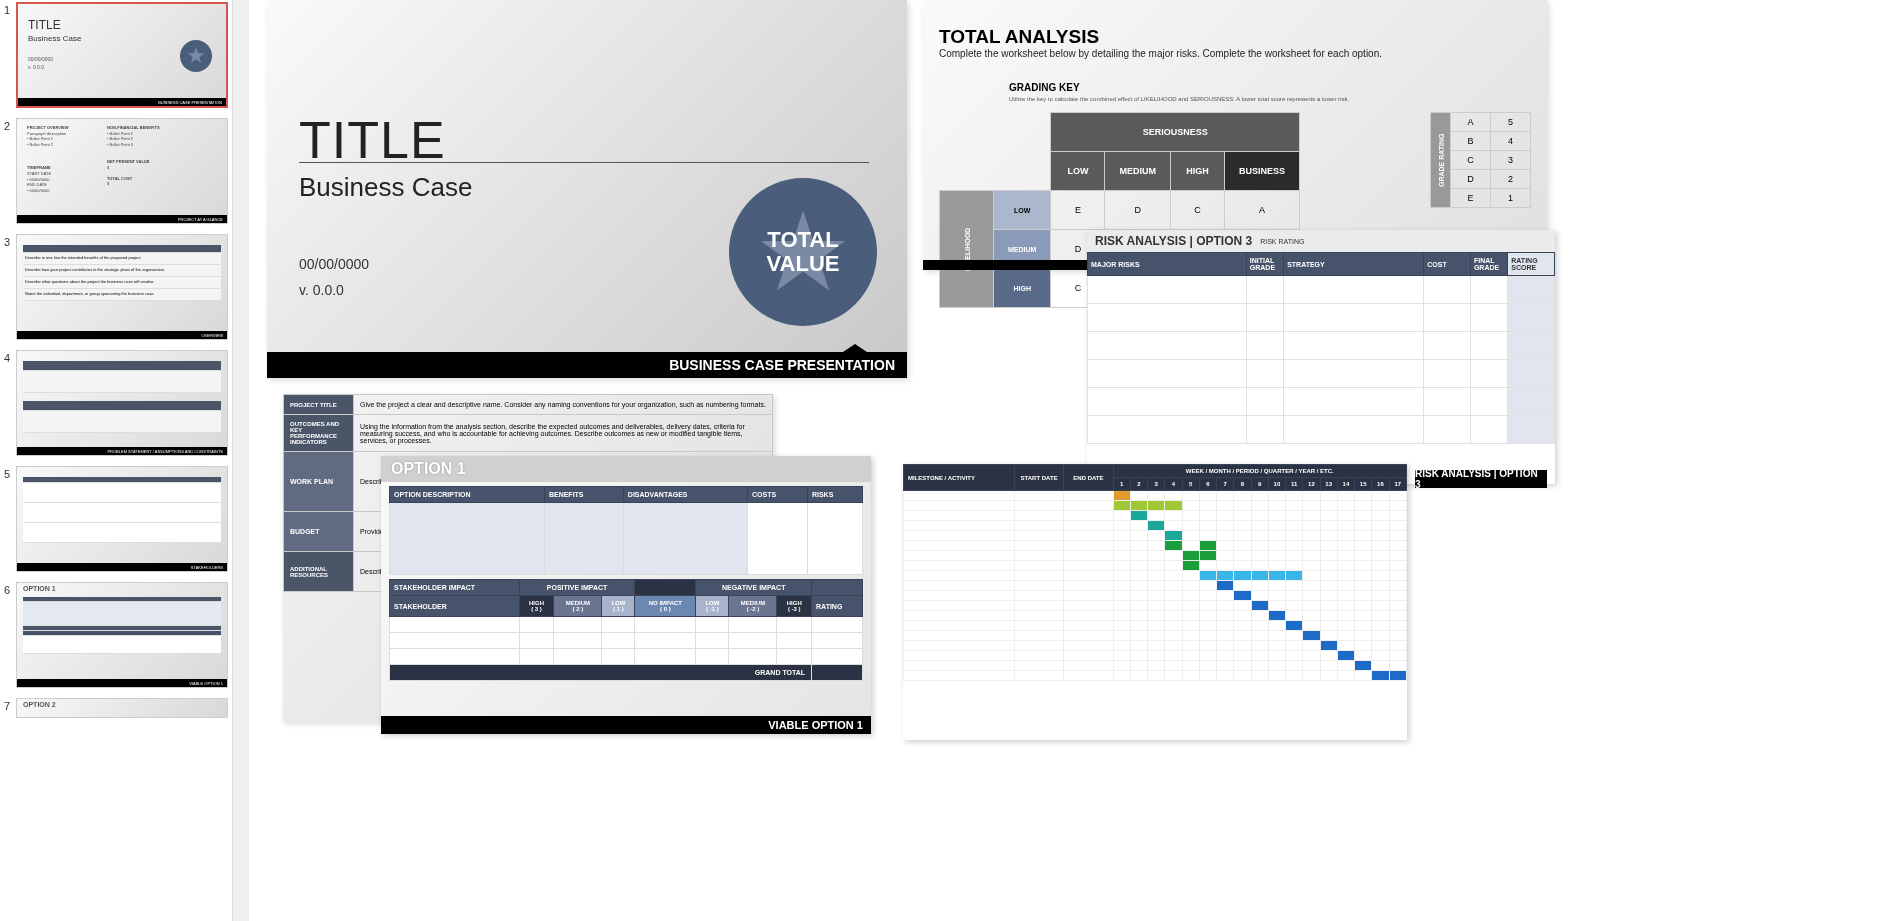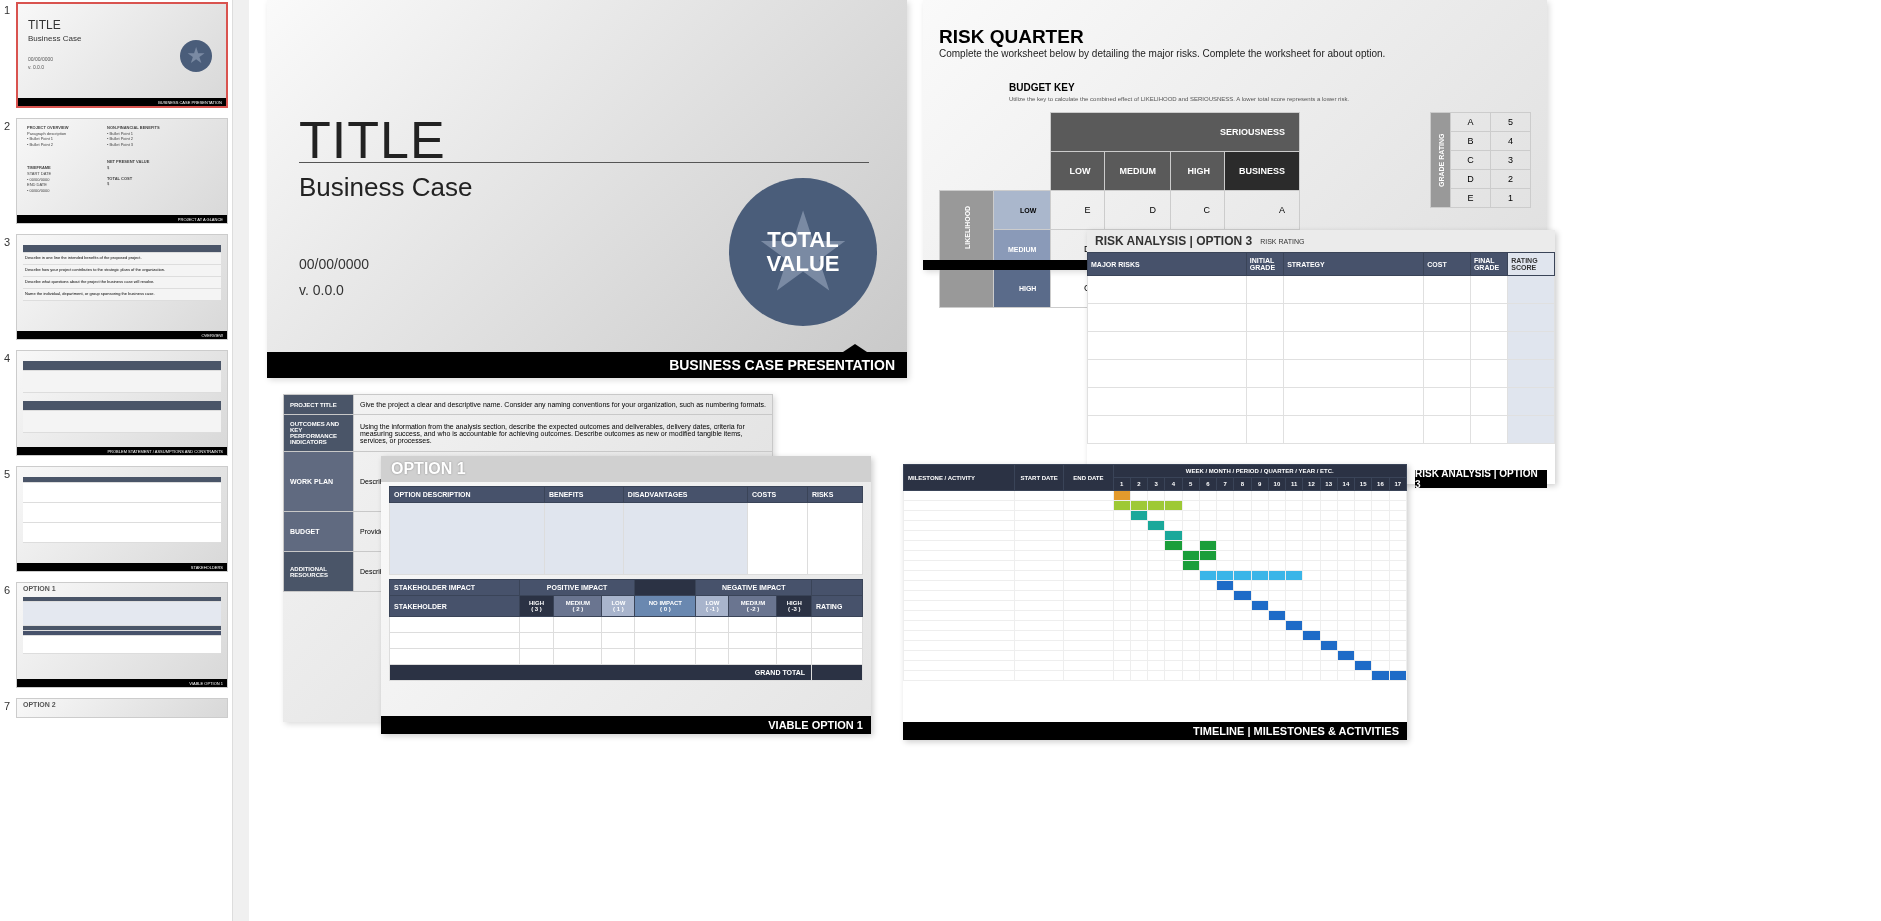--- a/index.html
+++ b/index.html
@@ -35,21 +35,21 @@
 .footer-bar{position:absolute;bottom:0;left:0;right:0;height:26px;background:#000;color:#fff;font-size:14px;font-weight:700;display:flex;align-items:center;justify-content:flex-end;padding-right:12px}
 .footer-notch{position:absolute;bottom:26px;right:40px;width:0;height:0;border-left:12px solid transparent;border-right:12px solid transparent;border-bottom:8px solid #000}
 
 
 .slide-risk{position:absolute;left:690px;top:0;width:624px;height:270px;background:linear-gradient(135deg,#fafafa,#e0e0e0);box-shadow:2px 2px 6px rgba(0,0,0,0.15)}
 .slide-risk .h1{position:absolute;top:26px;left:16px;font-size:19px;font-weight:700;color:#000}
 .slide-risk .h2{position:absolute;top:48px;left:16px;font-size:10px;color:#222}
 .slide-risk .gkey{position:absolute;top:82px;left:86px;font-size:10px;font-weight:700;color:#000}
 .slide-risk .gkey-sub{position:absolute;top:96px;left:86px;font-size:6px;color:#555}
 .risk-tbl{position:absolute;top:112px;left:16px;border-collapse:collapse;font-size:9px}
-.risk-tbl td,.risk-tbl th{border:1px solid #ccc;width:54px;height:22px;text-align:right;padding:14px}
+.risk-tbl td,.risk-tbl th{border:1px solid #ccc;width:54px;height:22px;text-align:center;padding:14px}
 .risk-tbl .hdr-dark{background:#5a5a5a;color:#fff;font-weight:700}
 .risk-tbl .hdr-dk2{background:#2b2b2b;color:#fff;font-weight:700}
 .risk-tbl .side-lbl{background:#5a6b8a;color:#fff;font-weight:700;font-size:7px}
 .risk-tbl .side-lbl2{background:#aab7cc;color:#000;font-weight:700;font-size:7px}
 .risk-tbl .rot{writing-mode:vertical-rl;transform:rotate(180deg);background:#999;color:#fff;font-weight:700;font-size:7px}
 .grade-tbl{position:absolute;top:112px;right:16px;border-collapse:collapse;font-size:9px}
 .grade-tbl td{border:1px solid #ccc;width:40px;height:19px;text-align:center}
 .grade-tbl .rot{writing-mode:vertical-rl;transform:rotate(180deg);background:#999;color:#fff;font-weight:700;font-size:7px;width:20px}
 .slide-risk .fb{position:absolute;bottom:0;left:0;right:0;height:10px;background:#000}
 
@@ -196,23 +196,23 @@
     <span class="star">★</span>
     <div class="logo-text"><span>TOTAL</span><br><span>VALUE</span></div>
   </div>
   <div class="date">00/00/0000</div>
   <div class="ver">v. 0.0.0</div>
   <div class="footer-notch"></div>
   <div class="footer-bar">BUSINESS CASE PRESENTATION</div>
 </div>
 
 <div class="slide-risk">
-  <div class="h1">RISK QUARTER</div>
-  <div class="h2">Complete the worksheet below by detailing the major risks.  Complete the worksheet for about option.</div>
-  <div class="gkey">BUDGET KEY</div>
+  <div class="h1">TOTAL ANALYSIS</div>
+  <div class="h2">Complete the worksheet below by detailing the major risks.  Complete the worksheet for each option.</div>
+  <div class="gkey">GRADING KEY</div>
   <div class="gkey-sub">Utilize the key to calculate the combined effect of LIKELIHOOD and SERIOUSNESS. A lower total score represents a lower risk.</div>
   <table class="risk-tbl">
     <tbody>
           <tr>
             <td style="border:none"></td>
             <td style="border:none"></td>
             <td colspan="4" class="hdr-dark">SERIOUSNESS</td>
           </tr>
     <tr>
             <td style="border:none"></td>
@@ -894,16 +894,15 @@
             <td class="act"></td>
             <td class="act"></td>
             <td class="act"></td>
             <td class="act"></td>
             <td class="act"></td>
             <td class="act c-blue"></td>
             <td class="act c-blue"></td>
           </tr>
         </tbody>
   </table>
-  <div class="fb4">TIMELINE | MILESTONES &amp; ACTIVITIES</div>
 </div>
 
 </div>
 
 </body></html>

